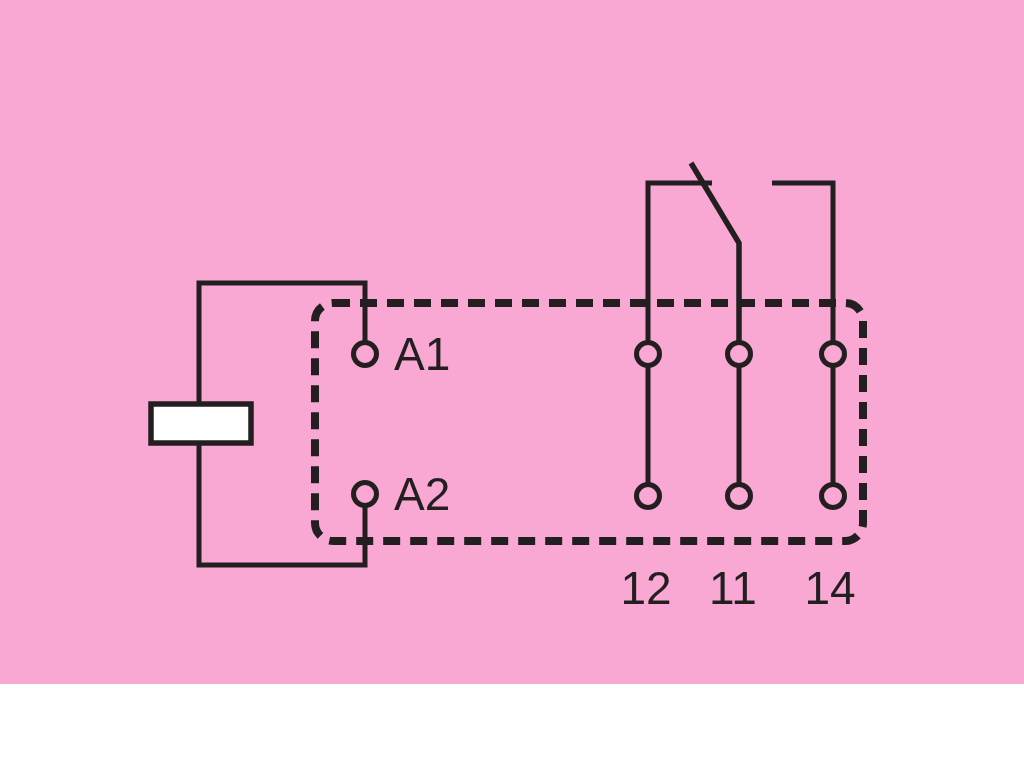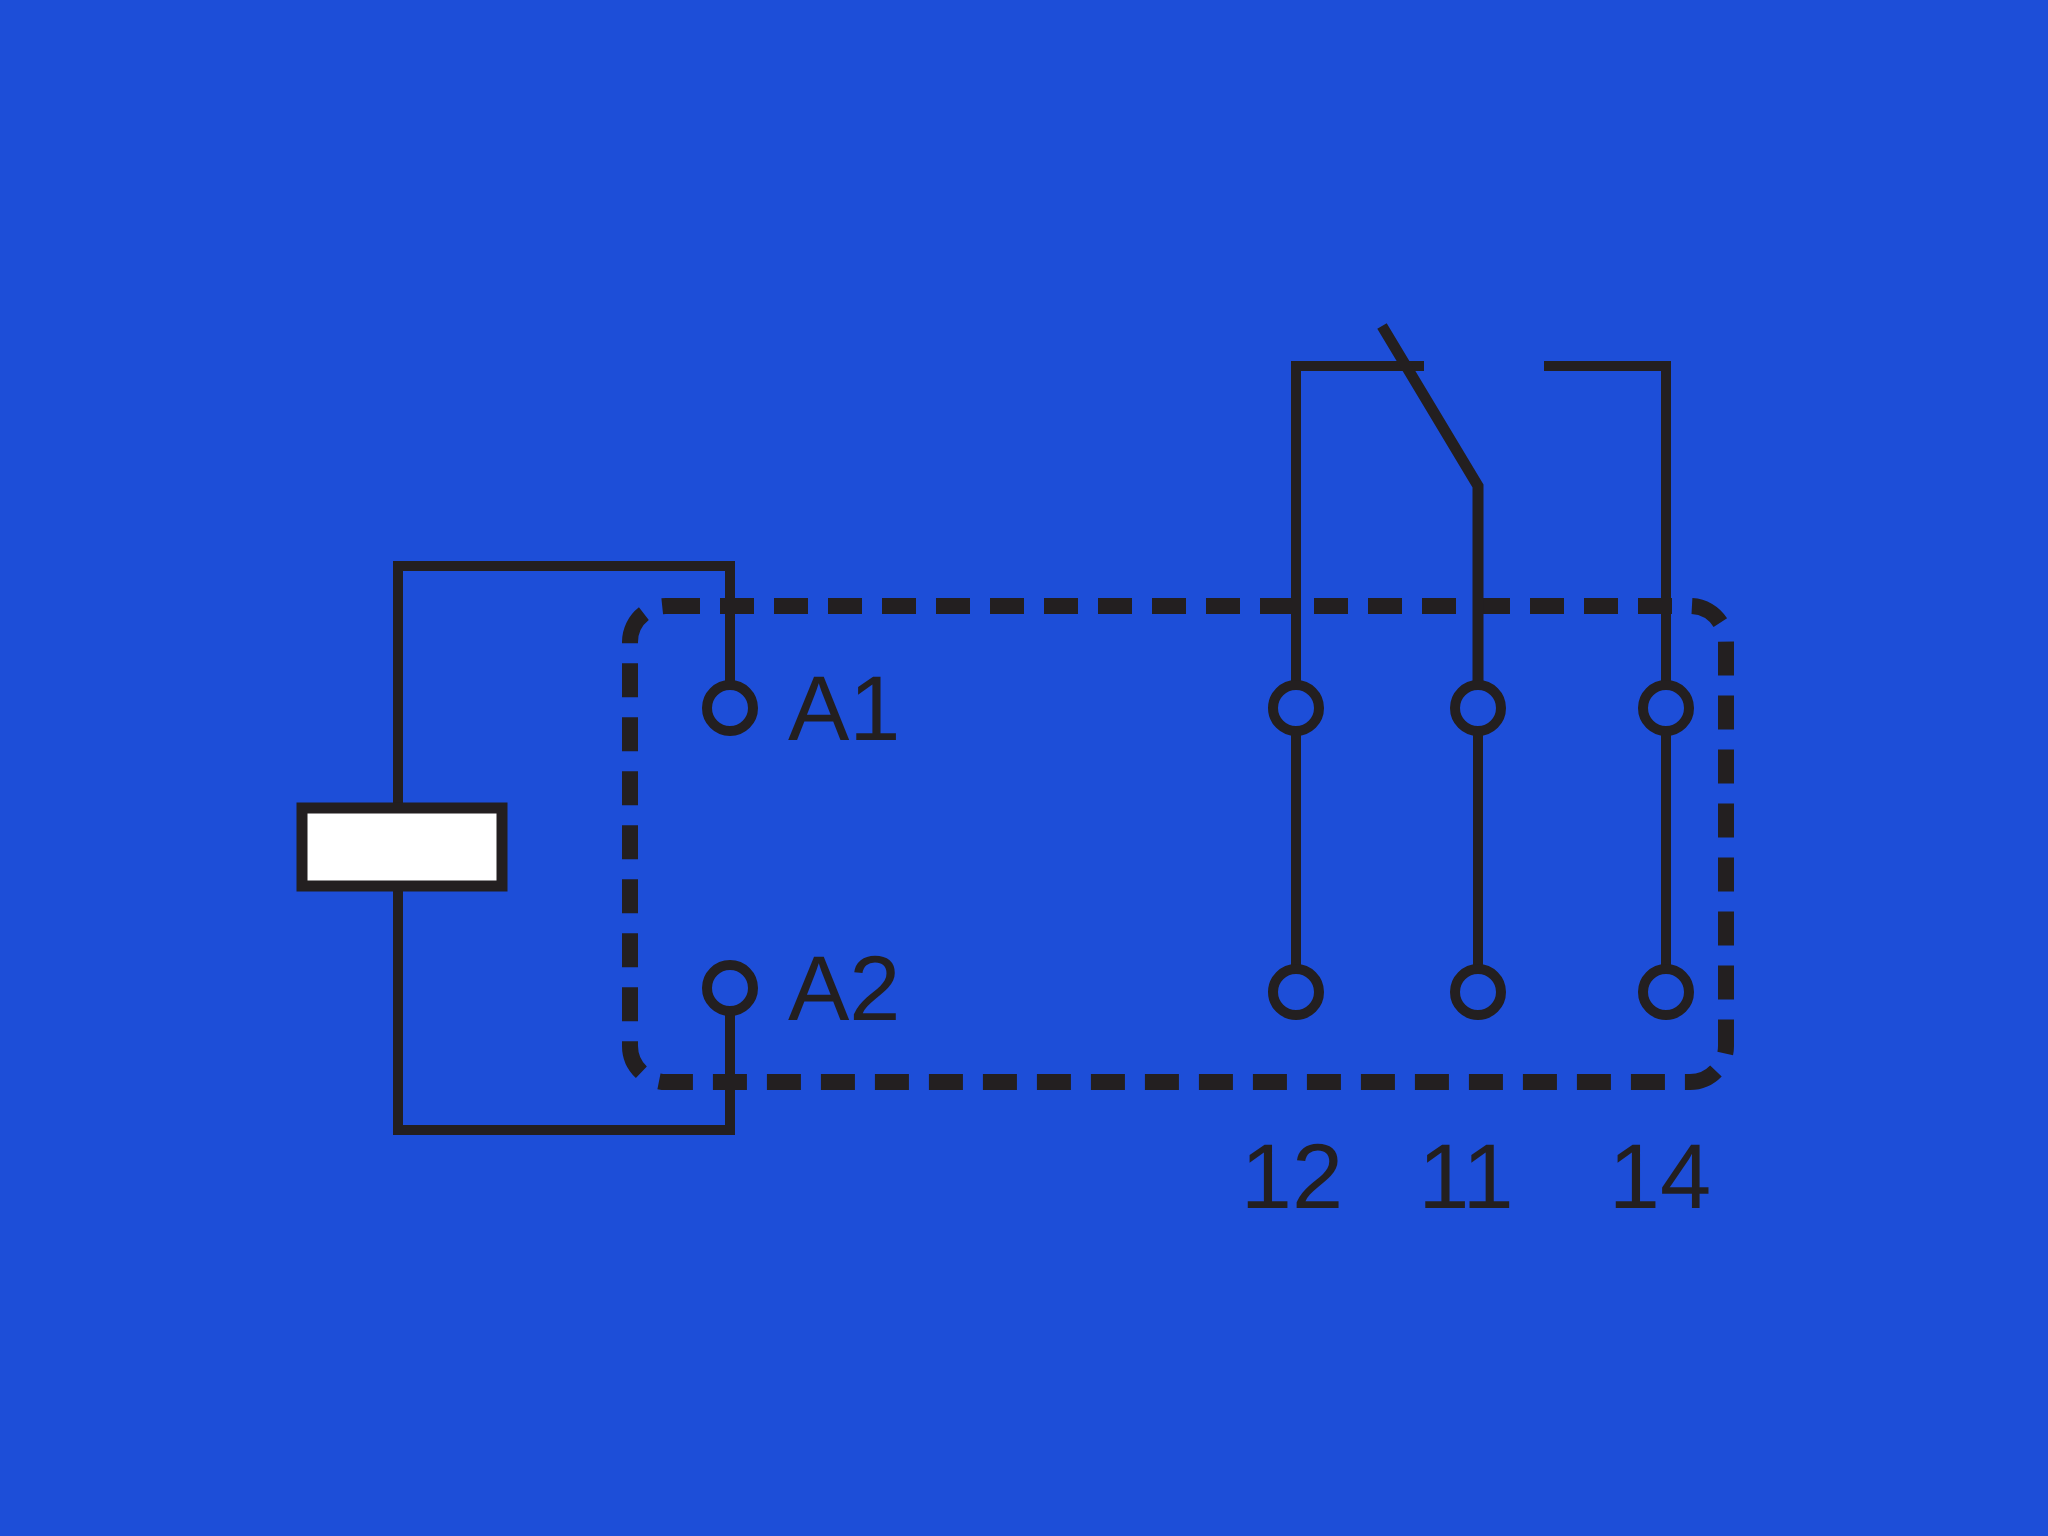--- a/index.html
+++ b/index.html
@@ -3,22 +3,22 @@
 <meta charset="utf-8">
 <style>
   html, body {
     margin: 0;
     padding: 0;
     background: #ffffff;
   }
   .canvas {
     position: relative;
     width: 1024px;
-    height: 768px;
-    background: #1d4ed8;
+    height: 684px;
+    background: #f9a8d4;
     overflow: hidden;
     font-family: "Liberation Sans", sans-serif;
   }
   .schematic {
     position: absolute;
     left: 0;
     top: 0;
   }
   .terminal-label {
     font-family: "Liberation Sans", sans-serif;

